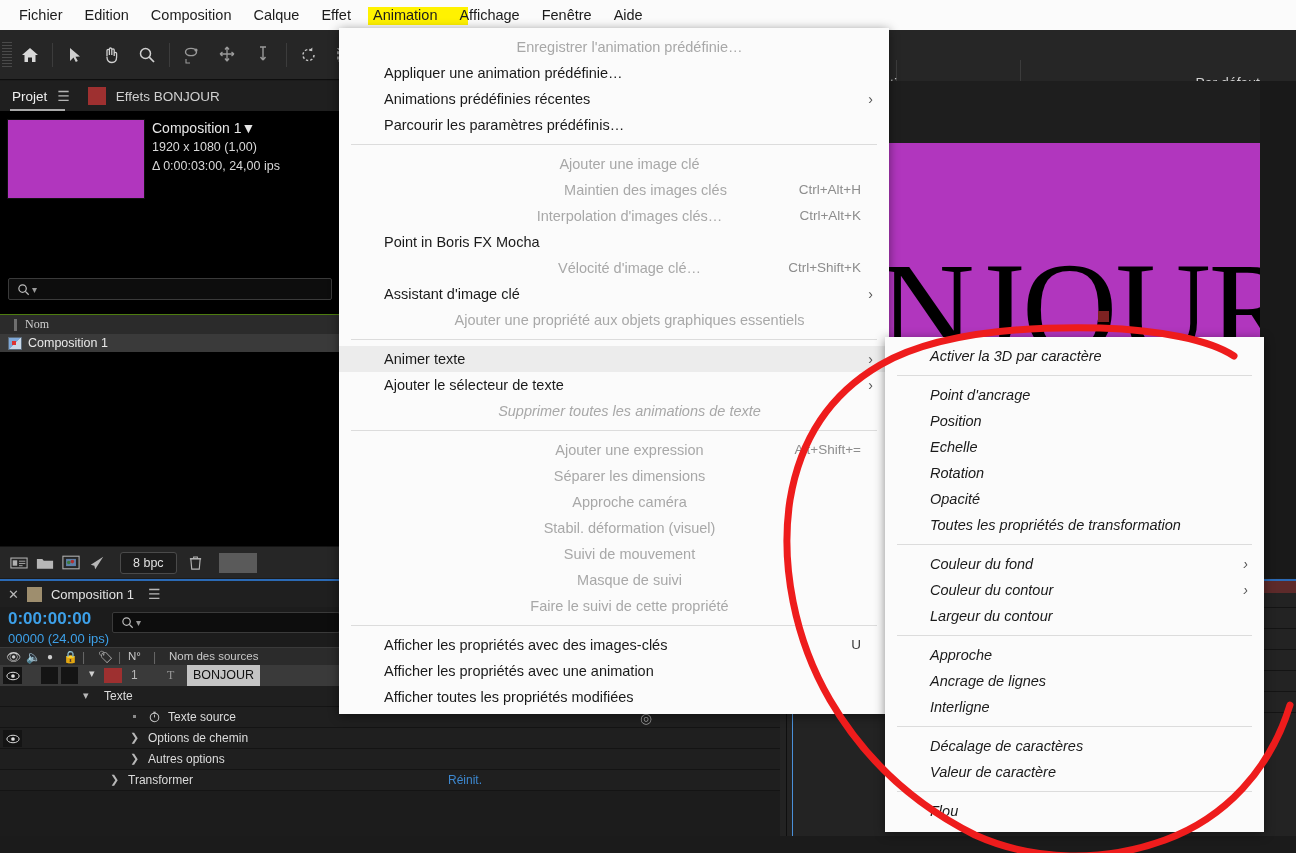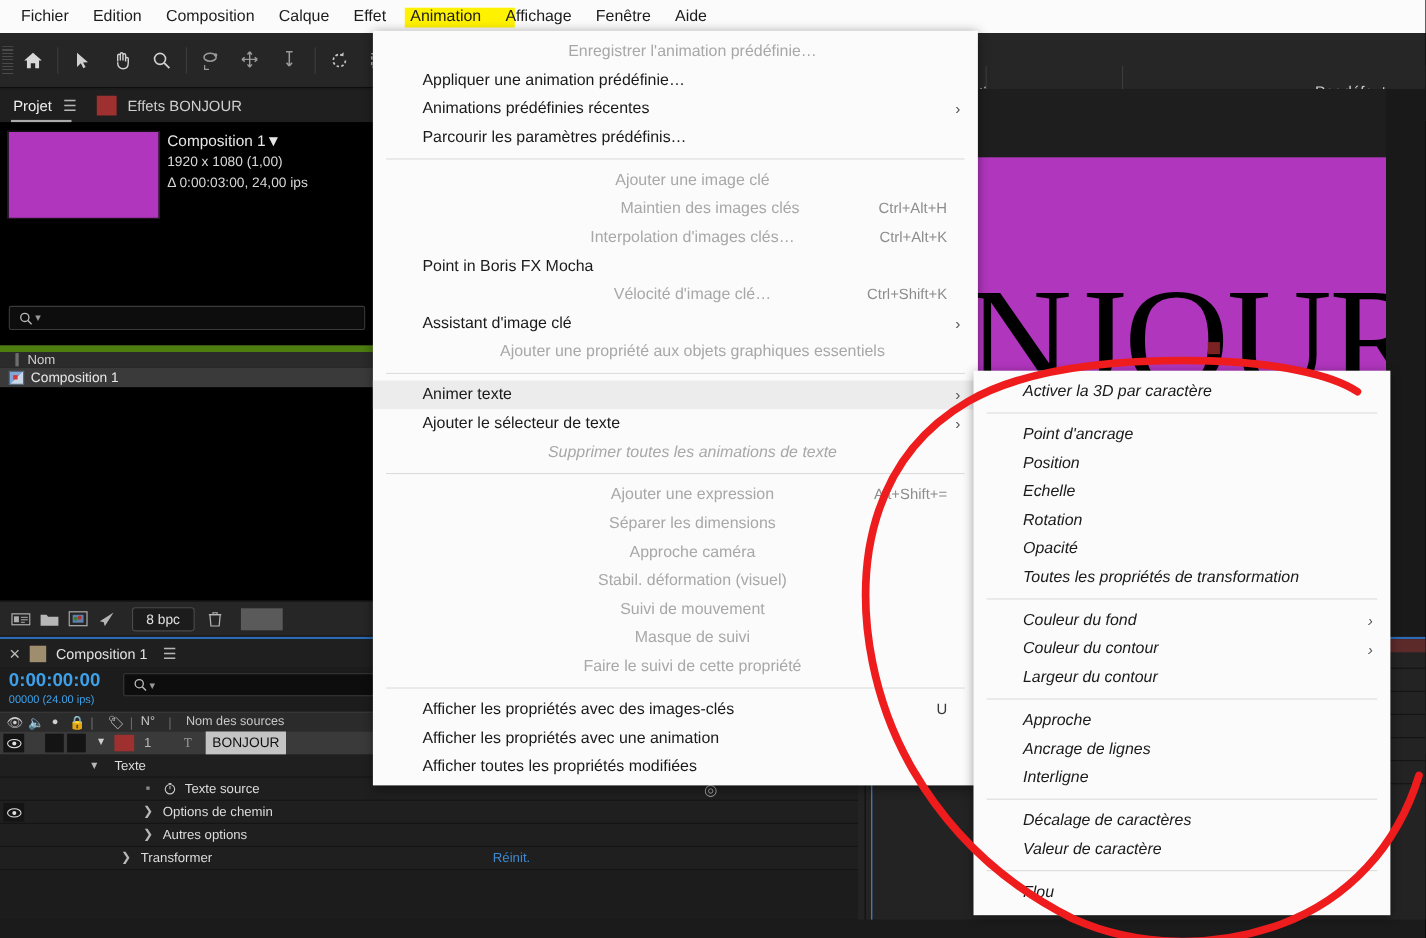--- a/index.html
+++ b/index.html
@@ -63,21 +63,21 @@
   .pp-thumb{ position:absolute; left:7px; top:8px; width:138px; height:80px;
              background:#b136be; border:1px solid #111; }
   .pp-meta{ position:absolute; left:152px; top:8px; color:#e6e6e6; font-size:13.5px; line-height:19px;}
   .pp-meta .l1{ font-size:14px; }
   .pp-meta .l2,.pp-meta .l3{ font-size:12.5px; color:#d8d8d8;}
 
   .pp-search{ position:absolute; left:8px; top:167px; width:324px; height:22px;
               background:#0d0d0d; border:1px solid #3a3a3a; border-radius:2px;
               display:flex; align-items:center; padding-left:8px; color:#9a9a9a; font-size:12px;}
   .pp-colhdr{ position:absolute; left:0; top:203px; width:340px; height:20px; background:#2b2b2b;
-              display:flex; align-items:center; color:#cfcfcf; font-size:12px; border-top:6px solid #4d7c0f;}
+              display:flex; align-items:center; color:#cfcfcf; font-size:12px; border-top:1px solid #4d7c0f;font-family:Liberation Serif, serif;}
   .pp-colhdr .bar{ width:3px; height:12px; background:#6e6e6e; margin:0 8px 0 14px;}
   .pp-row{ position:absolute; left:0; top:223px; width:340px; height:18px; background:#3a3a3a;
            display:flex; align-items:center; color:#e8e8e8; font-size:12.5px;}
   .pp-rowicon{ width:14px; height:13px; margin:0 6px 0 8px;
       background:linear-gradient(135deg,#7fa8d8 0 50%, #c9d8e8 50% 100%); border:1px solid #5a6a7a;
       position:relative;}
   .pp-rowicon::after{ content:""; position:absolute; left:3px; top:3px; width:4px; height:4px; background:#d33;}
 
   .pp-foot{ position:absolute; left:0; bottom:0; width:340px; height:32px; background:#262626;
             display:flex; align-items:center; padding-left:6px; border-top:1px solid #131313;}
@@ -98,21 +98,21 @@
   .timeline{ position:absolute; left:0; top:579px; width:1296px; height:257px; background:#1c1c1c;
              border-top:2px solid #2b6ab5; }
   .tl-tabs{ height:26px; display:flex; align-items:center; background:#1f1f1f; padding-left:8px; }
   .tl-x{ color:#b9b9b9; font-size:13px; margin-right:8px;}
   .tl-swatch{ width:15px; height:15px; background:#9e8e6e; margin-right:9px;}
   .tl-title{ color:#e3e3e3; font-size:13px;}
   .tl-ham{ color:#b5b5b5; font-size:14px; margin-left:14px;}
 
   .tl-head{ position:relative; height:40px; background:#1c1c1c;}
   .tl-time{ position:absolute; left:8px; top:2px; color:#3da0e8; font-weight:bold; font-size:17px;}
-  .tl-frames{ position:absolute; left:8px; top:24px; color:#3da0e8; font-size:10px;}
+  .tl-frames{ position:absolute; left:8px; top:24px; color:#3da0e8; font-size:13px;}
   .tl-search{ position:absolute; left:112px; top:5px; width:228px; height:21px; background:#0d0d0d;
               border:1px solid #3a3a3a; border-radius:2px; display:flex; align-items:center;
               padding-left:8px; color:#9a9a9a; font-size:12px;}
 
   .tl-colhdr{ position:relative; height:18px; background:#2b2b2b; border-top:1px solid #3a3a3a;
               color:#c8c8c8; font-size:11.5px;}
   .tl-colhdr .ic{ position:absolute; top:2px; color:#cfcfcf; font-size:12px;}
   .tl-colhdr .txt{ position:absolute; top:2px; font-size:11.5px;}
 
   .tl-layer{ position:relative; height:21px; background:#3a3a3a; color:#eee; font-size:12px;}

